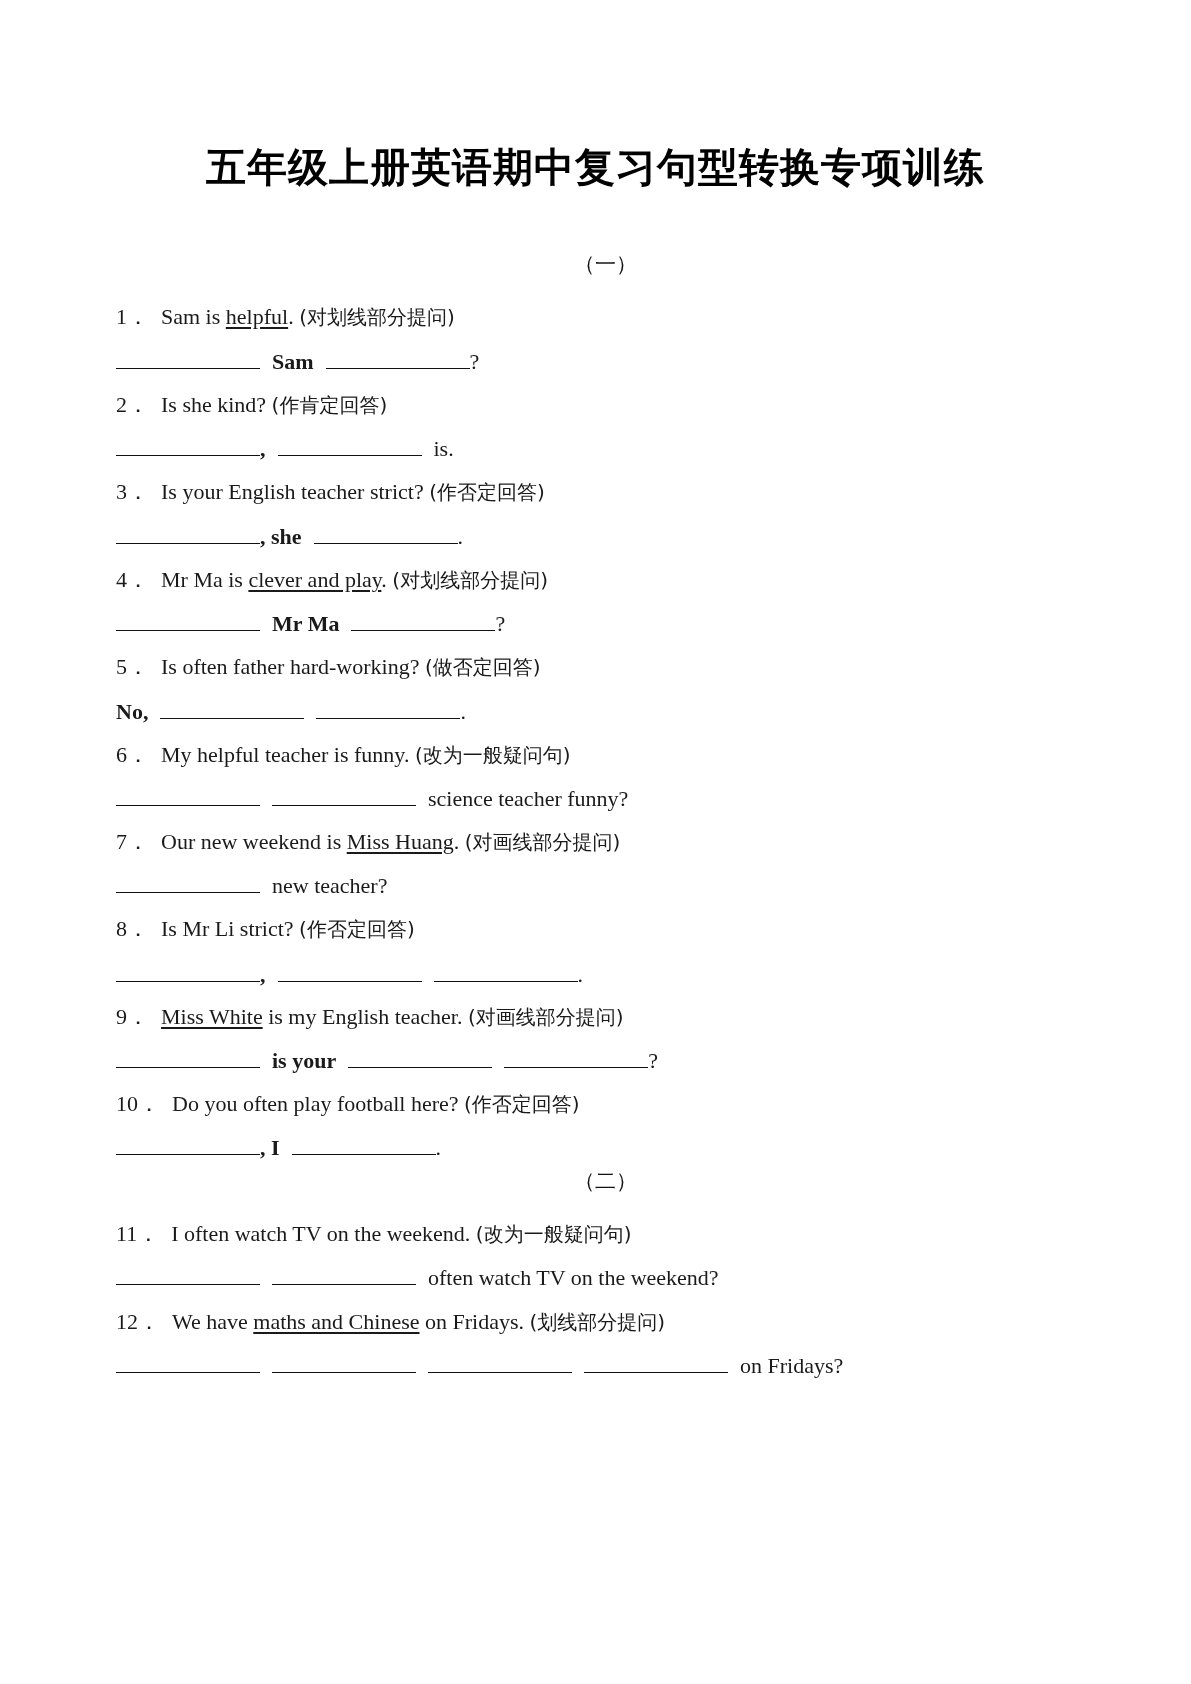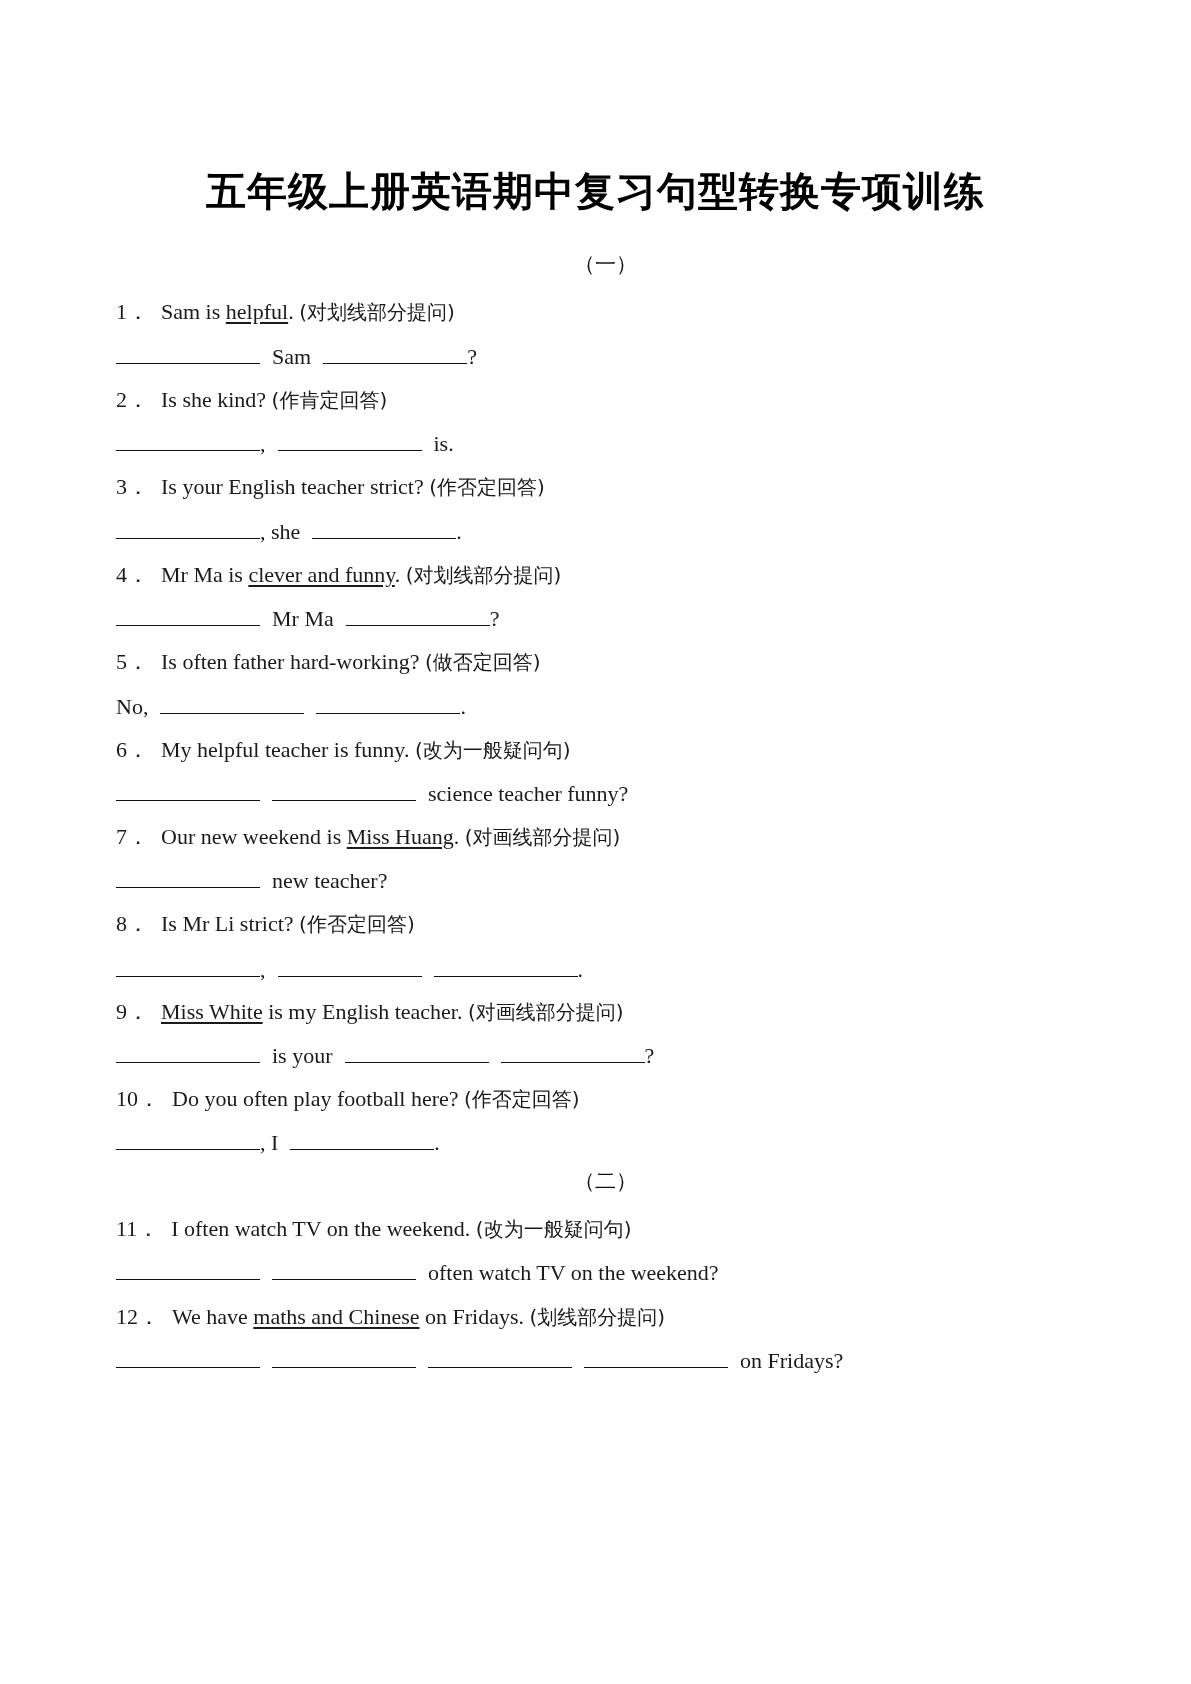--- a/index.html
+++ b/index.html
@@ -3,40 +3,40 @@
 <meta charset="utf-8">
 <style>
   html, body { margin: 0; padding: 0; background: #ffffff; }
   body {
     width: 1191px; height: 1684px; position: relative; overflow: hidden;
     font-family: "Liberation Serif", "DejaVu Serif", serif; color: #1a1a1a;
   }
   .title {
     position: absolute; top: 140px; left: 0; width: 1191px; text-align: center;
     font-family: "DejaVu Sans", "Liberation Sans", sans-serif; font-weight: bold;
-    font-size: 40px; letter-spacing: 1px; color: #000; margin-top: 24px;
+    font-size: 40px; letter-spacing: 1px; color: #000;
   }
   .section {
     position: absolute; left: 0; width: 1191px; text-align: center;
     font-family: "DejaVu Sans", sans-serif; font-size: 21px; color: #111;
     padding-left: 20px; box-sizing: border-box;
   }
   .line {
     position: absolute; left: 116px; font-size: 22px; white-space: nowrap;
-    height: 30px; line-height: 34px;
+    height: 30px; line-height: 44px;
   }
   .num { display: inline-block; margin-right: 12px; }
   .cn { font-family: "DejaVu Sans", sans-serif; font-size: 20px; }
   .ul { text-decoration: underline; text-underline-offset: 3px; }
   .blank {
     display: inline-block; width: 144px; height: 22px; border-bottom: 1.5px solid #111;
     vertical-align: baseline; margin-right: 12px;
   }
   .blank.tight { margin-right: 0; }
-  .txt { margin-right: 12px; }
+  .txt { margin-right: 12px; font-weight: bold; }
 </style>
 </head>
 <body>
 
 <div class="title">五年级上册英语期中复习句型转换专项训练</div>
 
 <div class="section" style="top:250px">（一）</div>
 
 <div class="line" style="top:295px">
   <span class="num">1．</span><span>Sam is </span><span class="ul">helpful</span><span>. </span><span class="cn">(对划线部分提问)</span>
@@ -53,21 +53,21 @@
 </div>
 
 <div class="line" style="top:470px">
   <span class="num">3．</span><span>Is your English teacher strict? </span><span class="cn">(作否定回答)</span>
 </div>
 <div class="line" style="top:515px">
   <span class="blank tight"></span><span class="txt">, she</span><span class="blank tight"></span><span>.</span>
 </div>
 
 <div class="line" style="top:558px">
-  <span class="num">4．</span><span>Mr Ma is </span><span class="ul">clever and funny</span><span>. </span><span class="cn">(对划线部分提问)</span>
+  <span class="num">4．</span><span>Mr Ma is </span><span class="ul">clever and play</span><span>. </span><span class="cn">(对划线部分提问)</span>
 </div>
 <div class="line" style="top:602px">
   <span class="blank"></span><span class="txt">Mr Ma</span><span class="blank tight"></span><span>?</span>
 </div>
 
 <div class="line" style="top:645px">
   <span class="num">5．</span><span>Is often father hard-working? </span><span class="cn">(做否定回答)</span>
 </div>
 <div class="line" style="top:690px">
   <span class="txt">No,</span><span class="blank"></span><span class="blank tight"></span><span>.</span>

